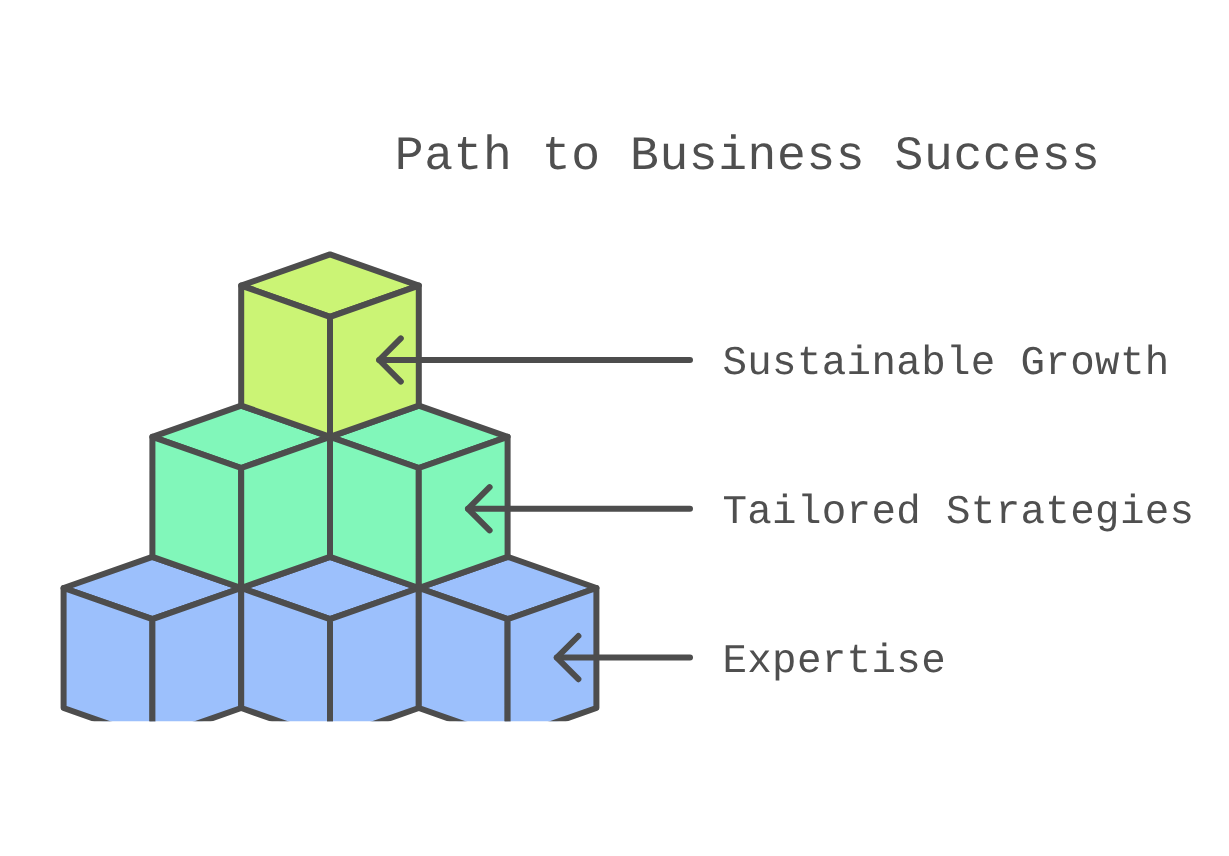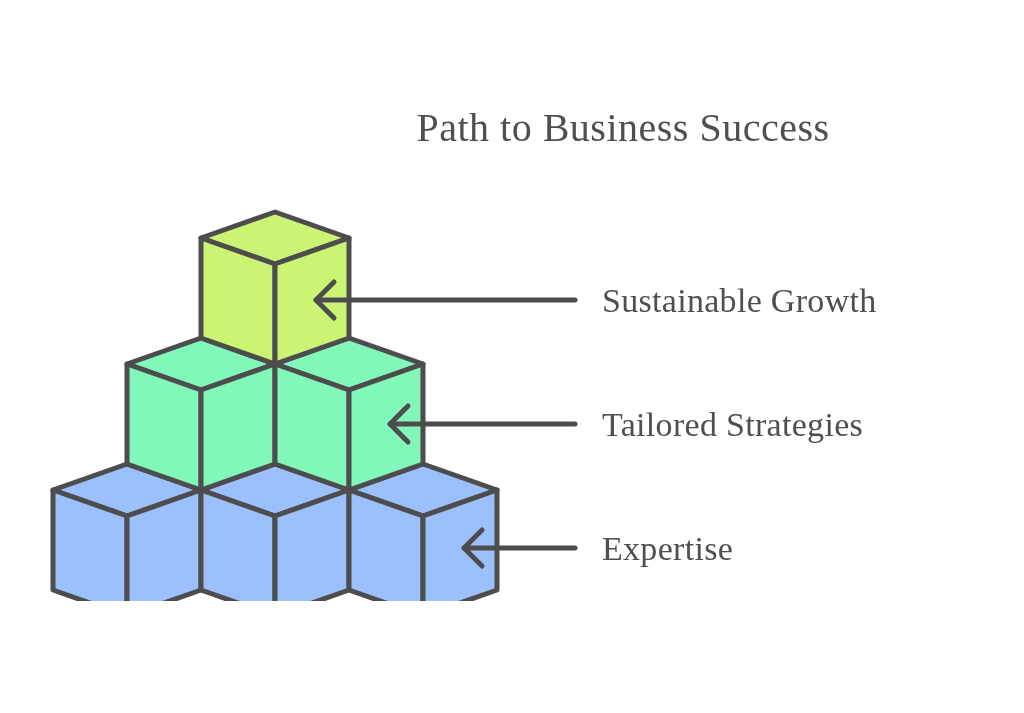--- a/index.html
+++ b/index.html
@@ -5,21 +5,21 @@
   html, body {
     margin: 0;
     padding: 0;
     background: #ffffff;
   }
   .canvas {
     position: relative;
     width: 1024px;
     height: 601px;
     overflow: hidden;
-    font-family: Liberation Serif, serif;
+    font-family: Liberation Mono, monospace;
   }
   svg { display: block; }
   .face {
     stroke-width: 5;
     stroke-linejoin: round;
   }
   .arrow-line, .arrow-head {
     fill: none;
     stroke-width: 5;
     stroke-linecap: round;

